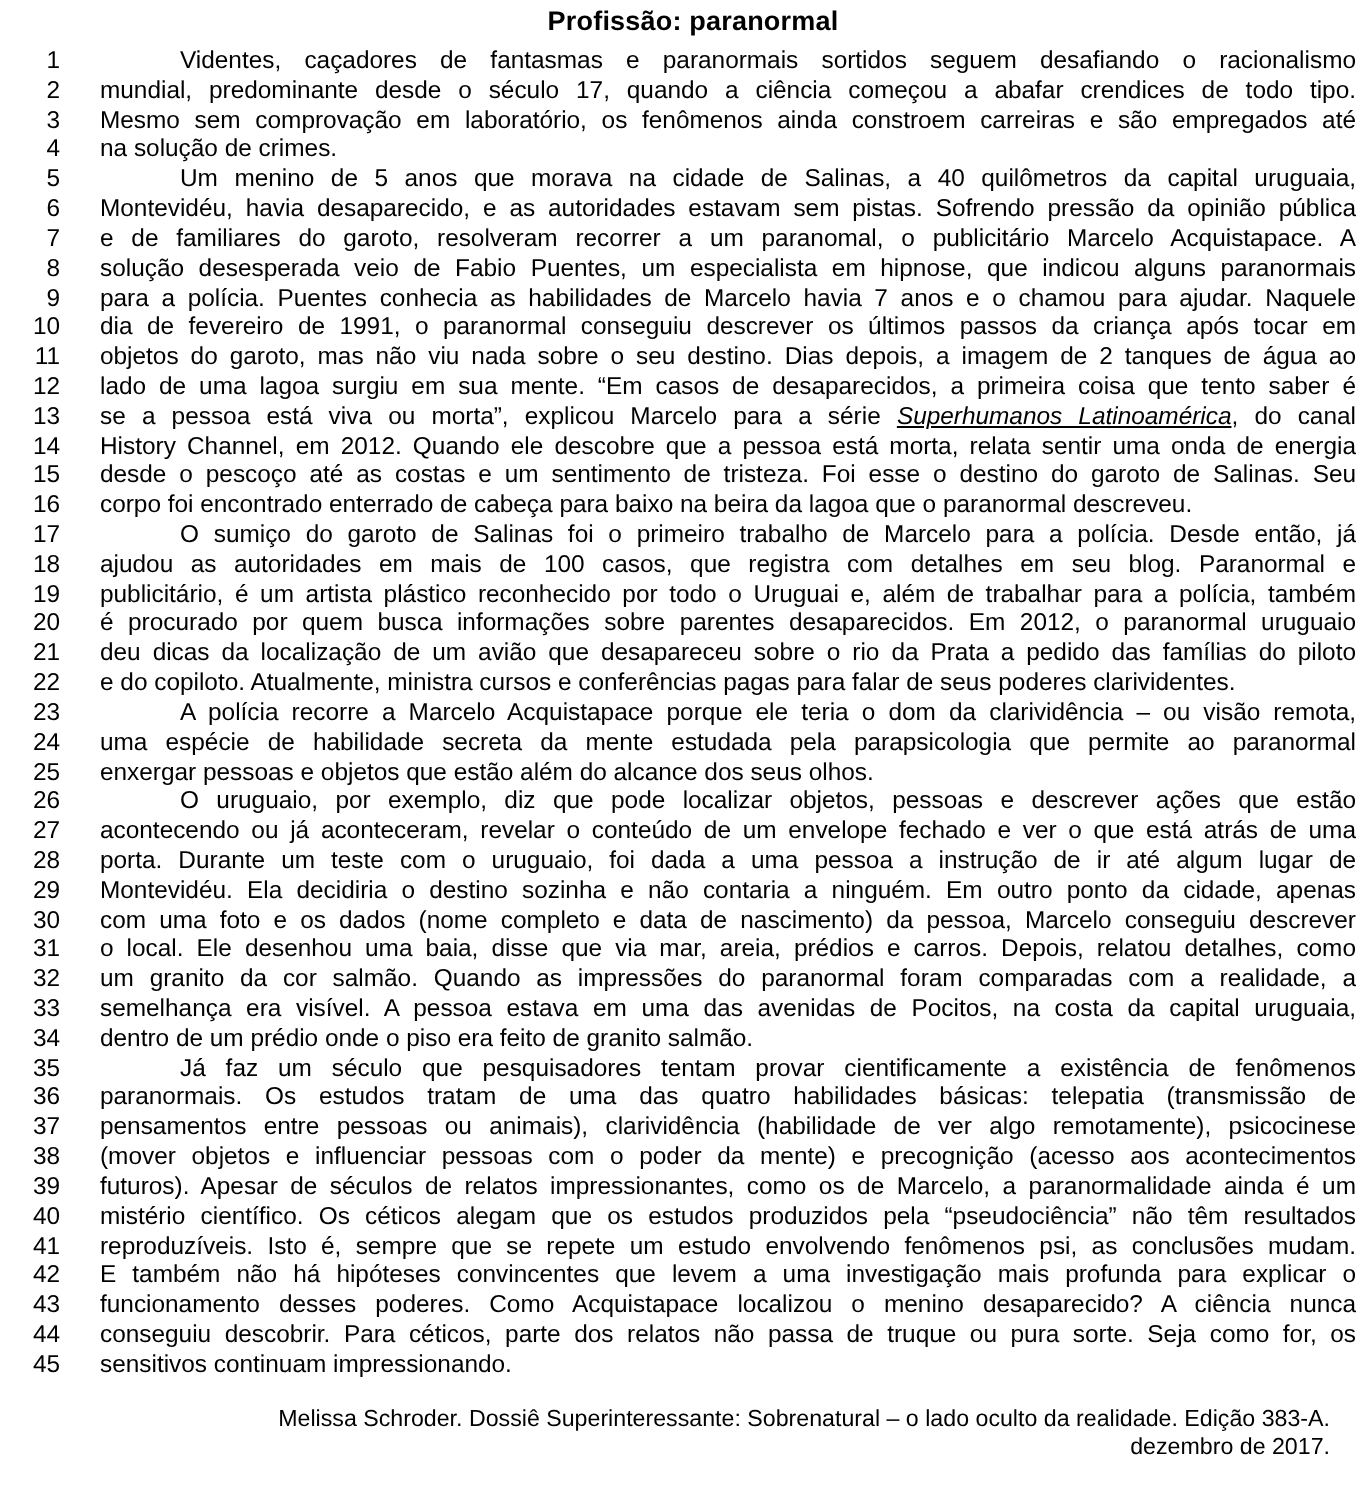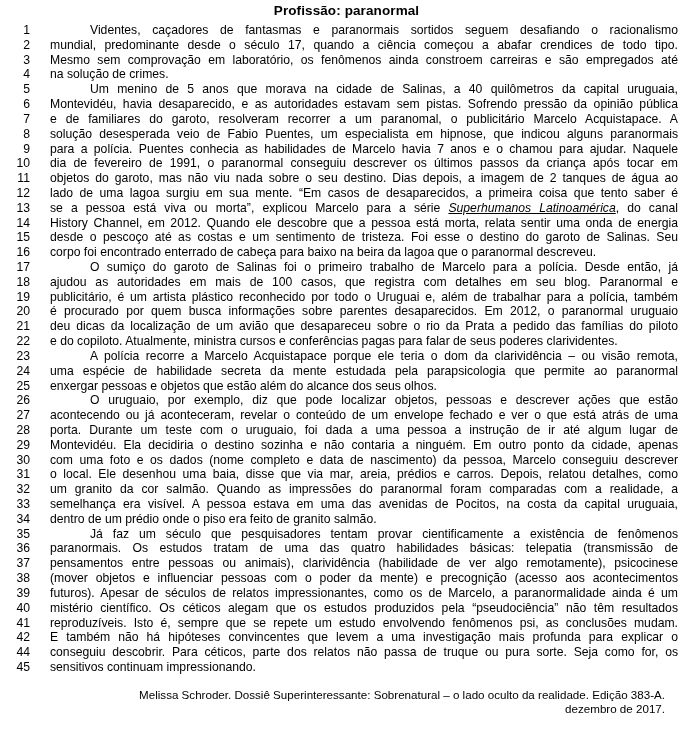--- a/index.html
+++ b/index.html
@@ -255,20 +255,24 @@
       </div>
       <div class="line-row">
         <span class="line-no">41</span>
         <span class="line-text">reproduzíveis. Isto é, sempre que se repete um estudo envolvendo fenômenos psi, as conclusões mudam.</span>
       </div>
       <div class="line-row">
         <span class="line-no">42</span>
         <span class="line-text">E também não há hipóteses convincentes que levem a uma investigação mais profunda para explicar o</span>
       </div>
       <div class="line-row">
+        <span class="line-no">43</span>
+        <span class="line-text">funcionamento desses poderes. Como Acquistapace localizou o menino desaparecido? A ciência nunca</span>
+      </div>
+      <div class="line-row">
         <span class="line-no">44</span>
         <span class="line-text">conseguiu descobrir. Para céticos, parte dos relatos não passa de truque ou pura sorte. Seja como for, os</span>
       </div>
       <div class="line-row">
         <span class="line-no">45</span>
         <span class="line-text last-of-para">sensitivos continuam impressionando.</span>
       </div>
     </div>
 
   <div class="attribution">

